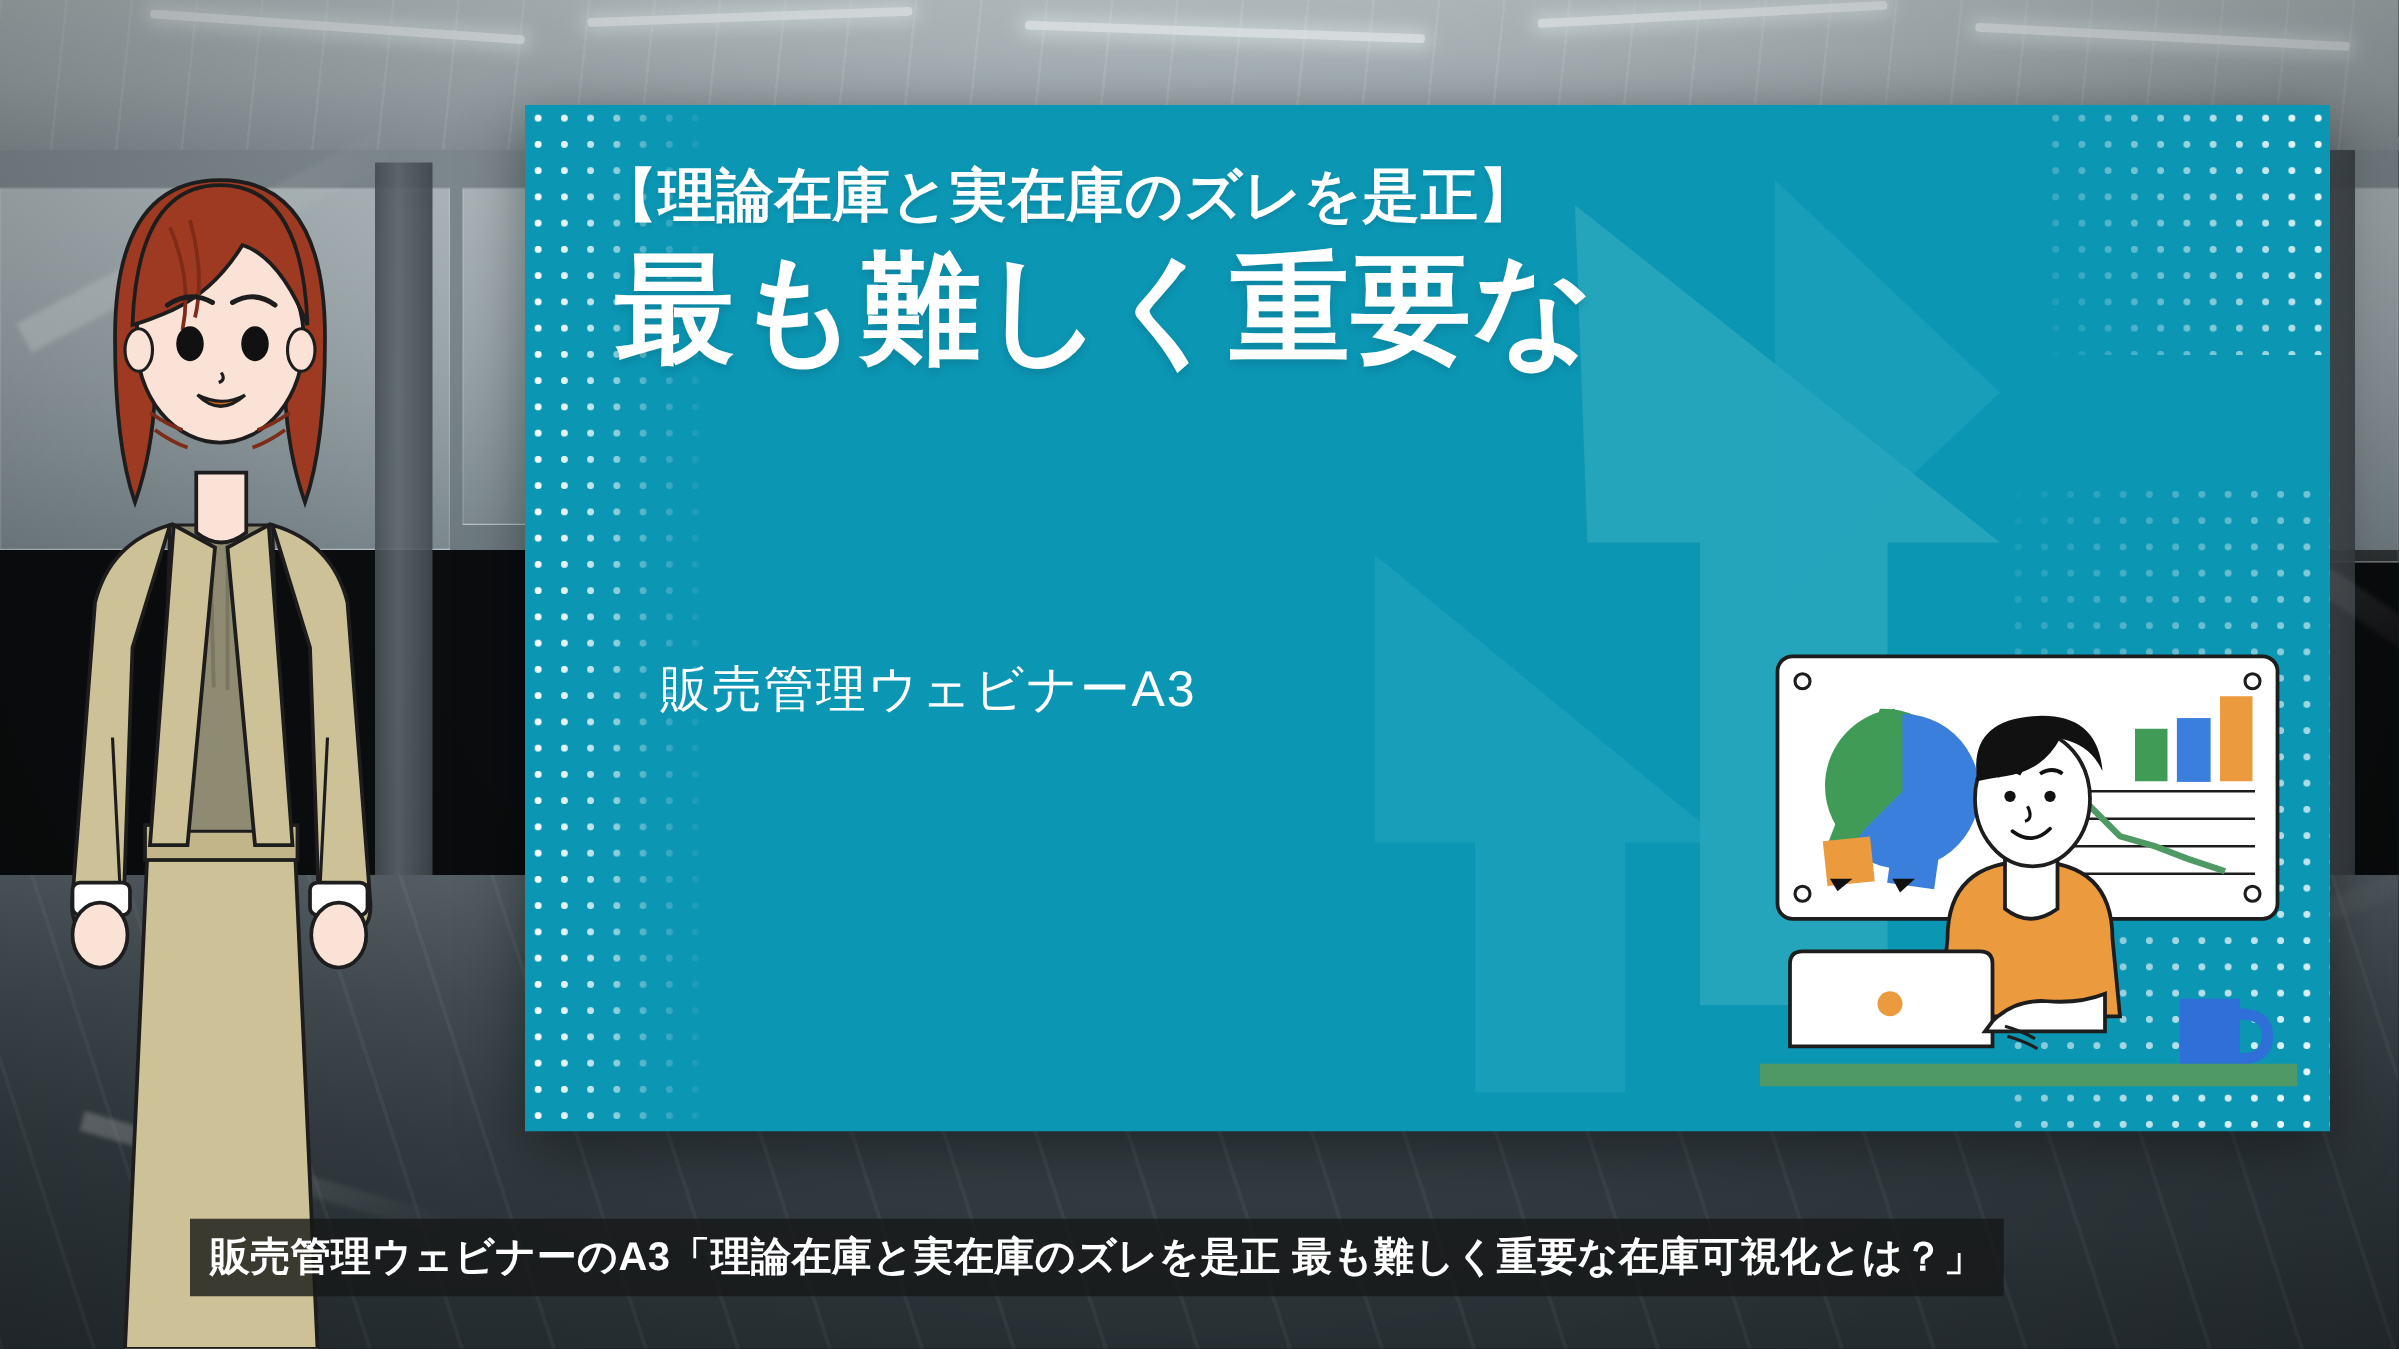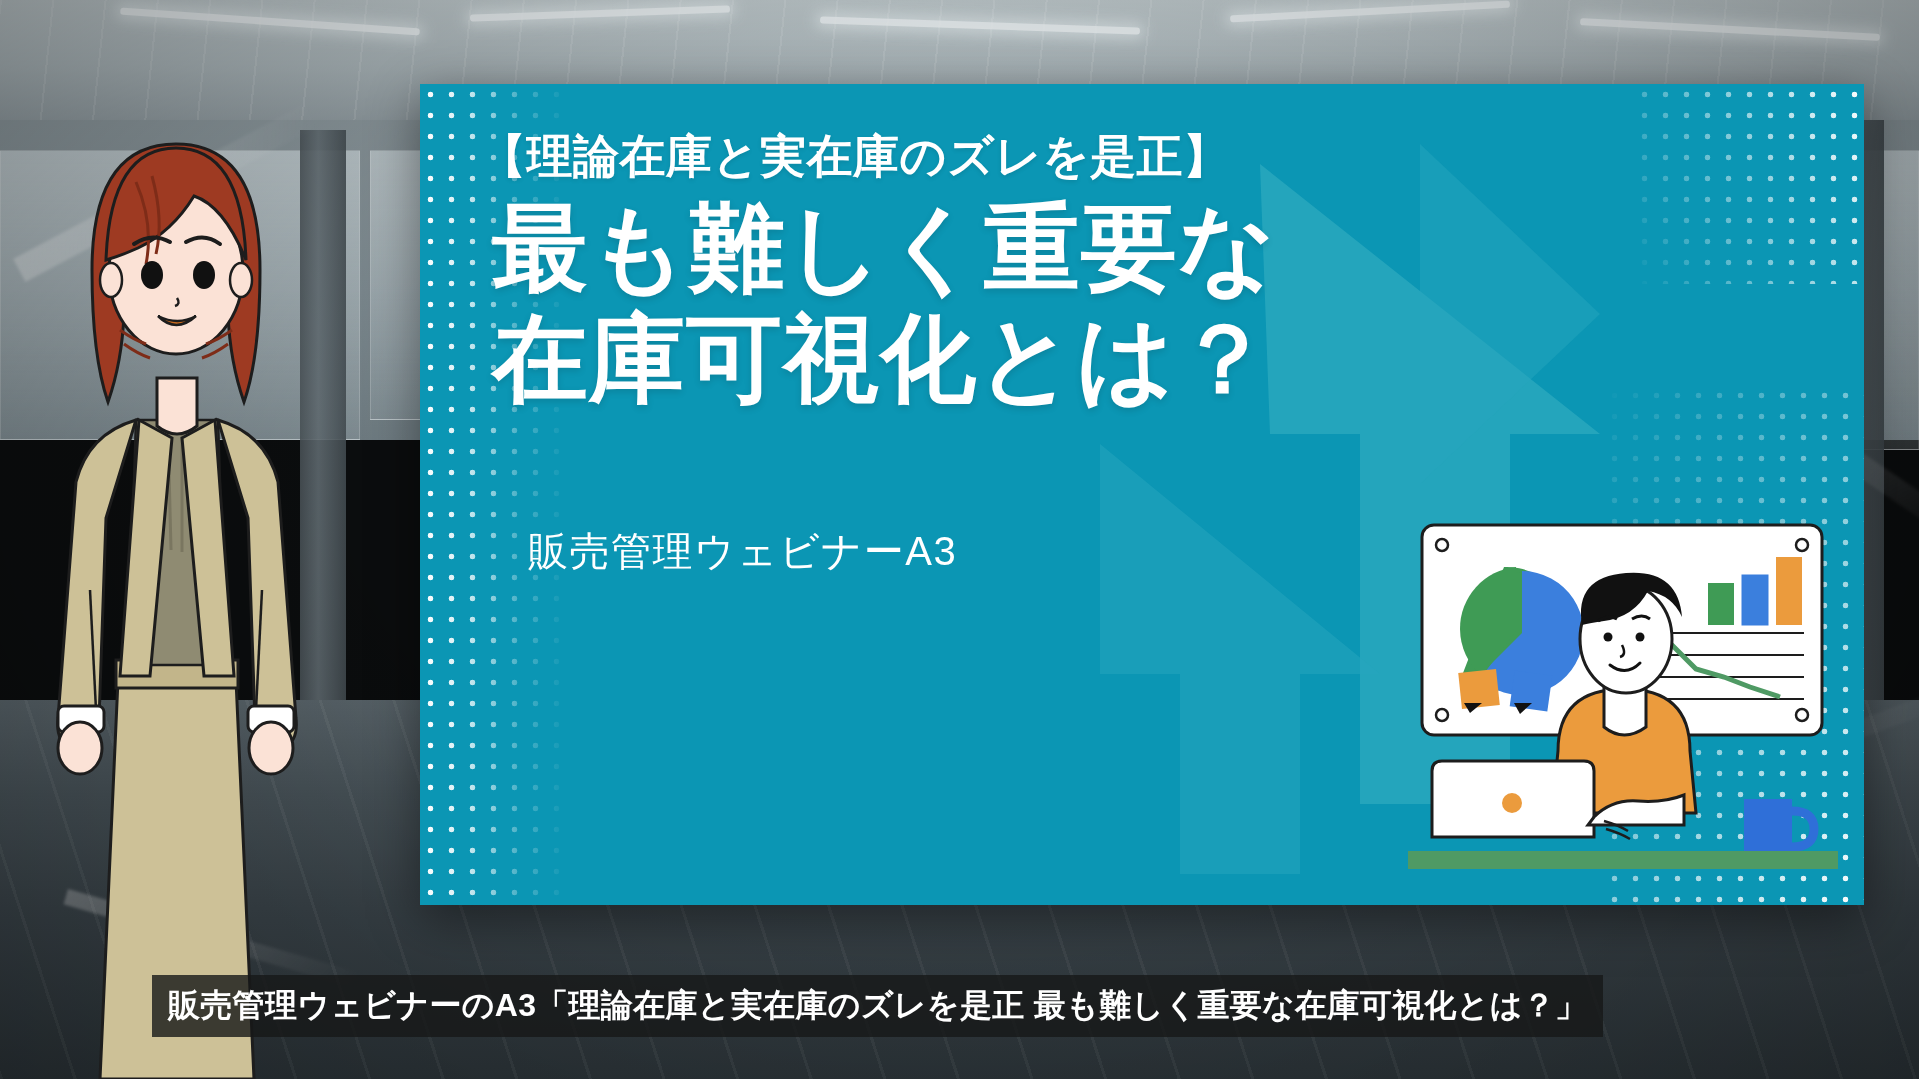--- a/index.html
+++ b/index.html
@@ -177,21 +177,20 @@
     </svg>
 
     <div class="slide-dots dots-l"></div>
     <div class="slide-dots dots-tr"></div>
     <div class="slide-dots dots-br"></div>
 
     <div class="kicker">【理論在庫と実在庫のズレを是正】</div>
 
     <div class="headline">
       <div>最も難しく重要な</div>
-      <div>在庫可視化とは？</div>
     </div>
 
     <div class="sub">販売管理ウェビナーA3</div>
 
     <div id="illus">
       <svg viewBox="0 0 430 360" width="430" height="360">
 
         <rect x="14" y="4" width="400" height="210" rx="12" fill="#ffffff" stroke="#1d1d1d" stroke-width="3"></rect>
         <circle cx="34" cy="24" r="6" fill="#fff" stroke="#1d1d1d" stroke-width="2.5"></circle>
         <circle cx="394" cy="24" r="6" fill="#fff" stroke="#1d1d1d" stroke-width="2.5"></circle>

